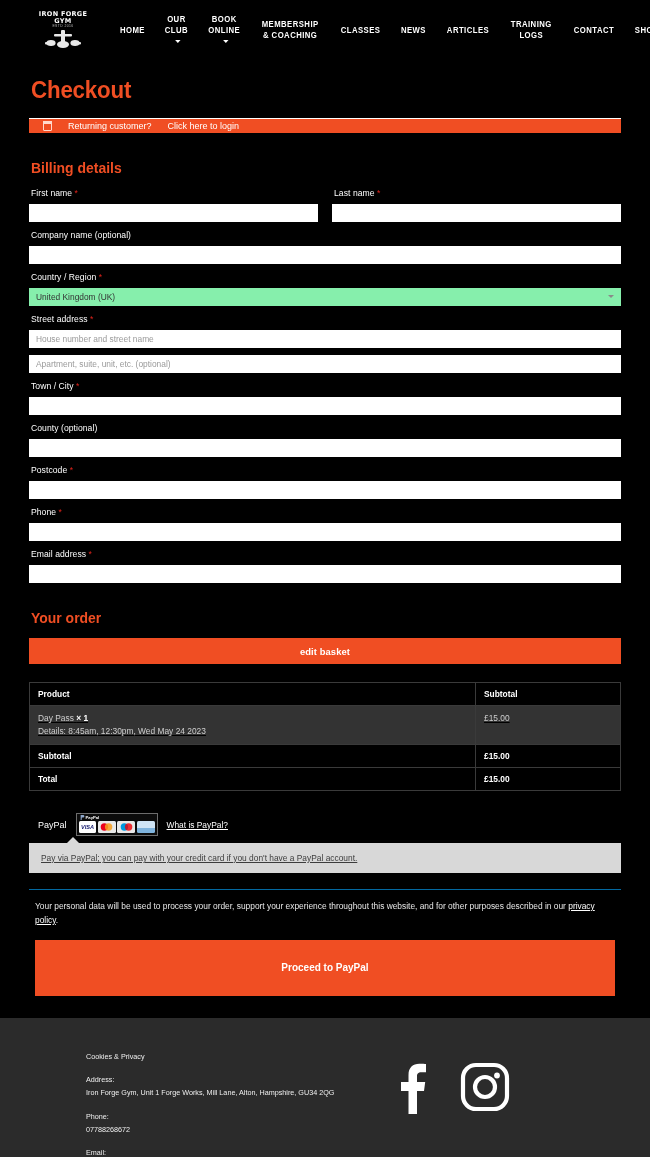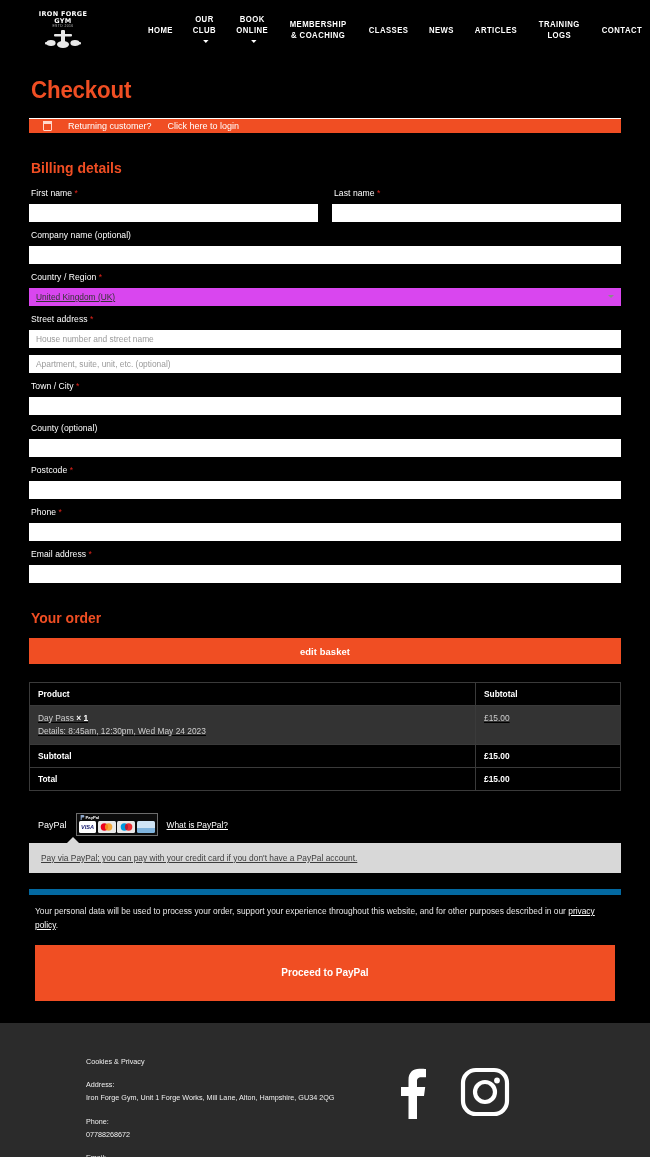--- a/index.html
+++ b/index.html
@@ -6,21 +6,21 @@
   html, body {
     width: 650px;
     background: #000;
     font-family: "Liberation Sans", sans-serif;
   }
   body { width: 650px; height: 1157px; overflow: hidden; position: relative; }
 
   
   .header {
     height: 60px; background: #000;
-    display: flex; align-items: center; padding: 0 16px; gap: 28px;
+    display: flex; align-items: center; padding: 0 16px;
   }
   .logo { width: 66px; height: 46px; margin-left: 14px; position: relative; flex: none; }
   .logo-text {
     font-family: "DejaVu Sans", sans-serif;
     font-size: 6.5px; font-weight: 700; color: #fff;
     letter-spacing: .3px; text-align: center; line-height: 1;
     padding-top: 4px;
   }
   .logo-sub {
     font-size: 3.4px; color: #bbb; text-align: center; letter-spacing: .4px; line-height: 1.6;
@@ -77,21 +77,21 @@
     display: block; color: #fff; font-size: 8.6px;
     margin: 0 0 4px 2px; letter-spacing: .05px;
   }
   .req { color: #e2231a; }
   .inp {
     width: 100%; height: 18px; background: #fff; border: none;
     font-size: 8.4px; color: #333; padding: 0 7px;
     font-family: "Liberation Sans", sans-serif;
   }
   .inp::placeholder { color: #9a9a9a; }
-  .inp.gray { background: #d946ef; text-decoration: underline; }
+  .inp.gray { background: #86efac; }
   .select-wrap { position: relative; }
   .select-wrap .caretdown {
     position: absolute; right: 7px; top: 50%; margin-top: -1px;
     border-left: 3px solid transparent; border-right: 3px solid transparent;
     border-top: 3.4px solid #8a8a8a; pointer-events: none;
   }
   .field.tight { margin-bottom: 5px; }
 
   
   .edit-basket {
@@ -135,21 +135,21 @@
   .whatis { color: #fff; font-size: 8.4px; text-decoration: underline; cursor: pointer; }
   .pp-desc {
     margin-top: 7px; background: #d8d8d8; color: #3c3c3c;
     font-size: 8.4px; padding: 10px 12px; position: relative; text-decoration: underline;
   }
   .pp-desc::before {
     content: ""; position: absolute; top: -6px; left: 38px;
     border-left: 6px solid transparent; border-right: 6px solid transparent;
     border-bottom: 6px solid #d8d8d8;
   }
-  .privacy-wrap { border-top: 6px solid #0369a1; margin-top: 16px; padding-top: 10px; }
+  .privacy-wrap { border-top: 1px solid #0369a1; margin-top: 16px; padding-top: 10px; }
   .privacy {
     color: #e6e6e6; font-size: 8.4px; line-height: 1.65; padding: 0 6px;
   }
   .privacy a { color: #fff; text-decoration: underline; cursor: pointer; }
   .proceed {
     display: block; width: calc(100% - 12px); margin: 12px 6px 0;
     height: 56px; background: #F04E23; color: #fff;
     font-size: 10px; font-weight: 700; border: none; cursor: pointer;
     font-family: "Liberation Sans", sans-serif;
   }

